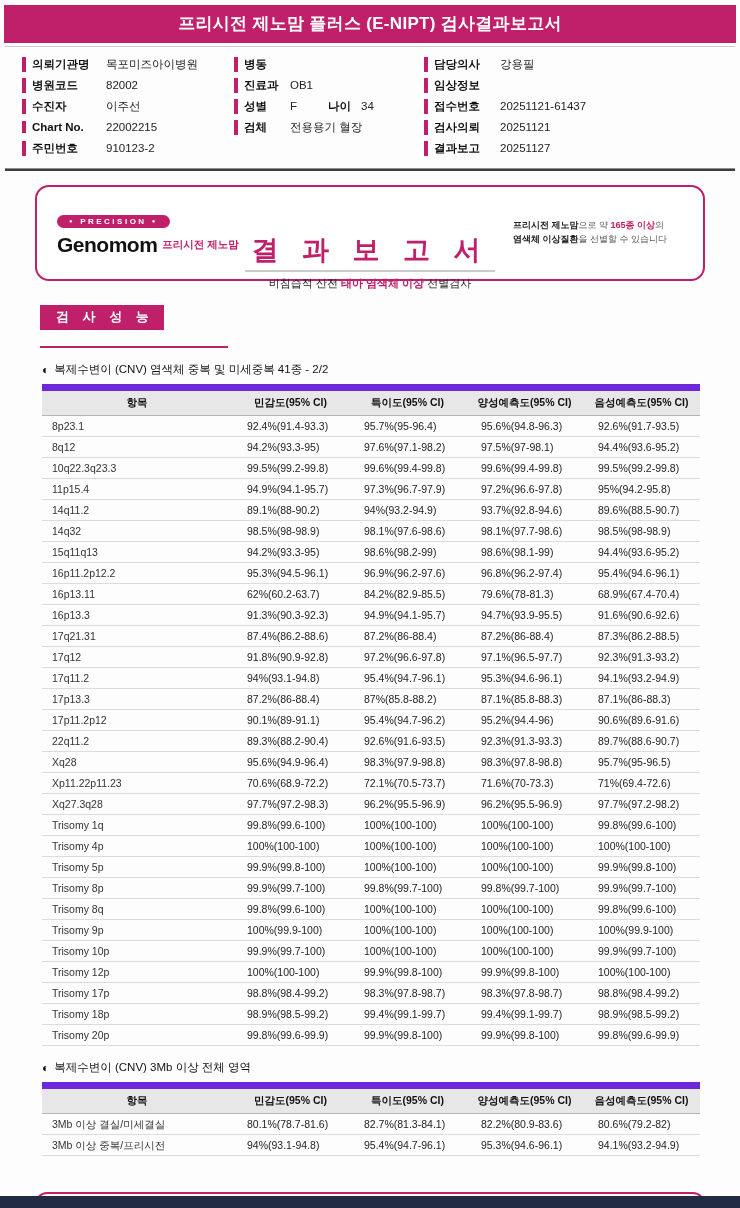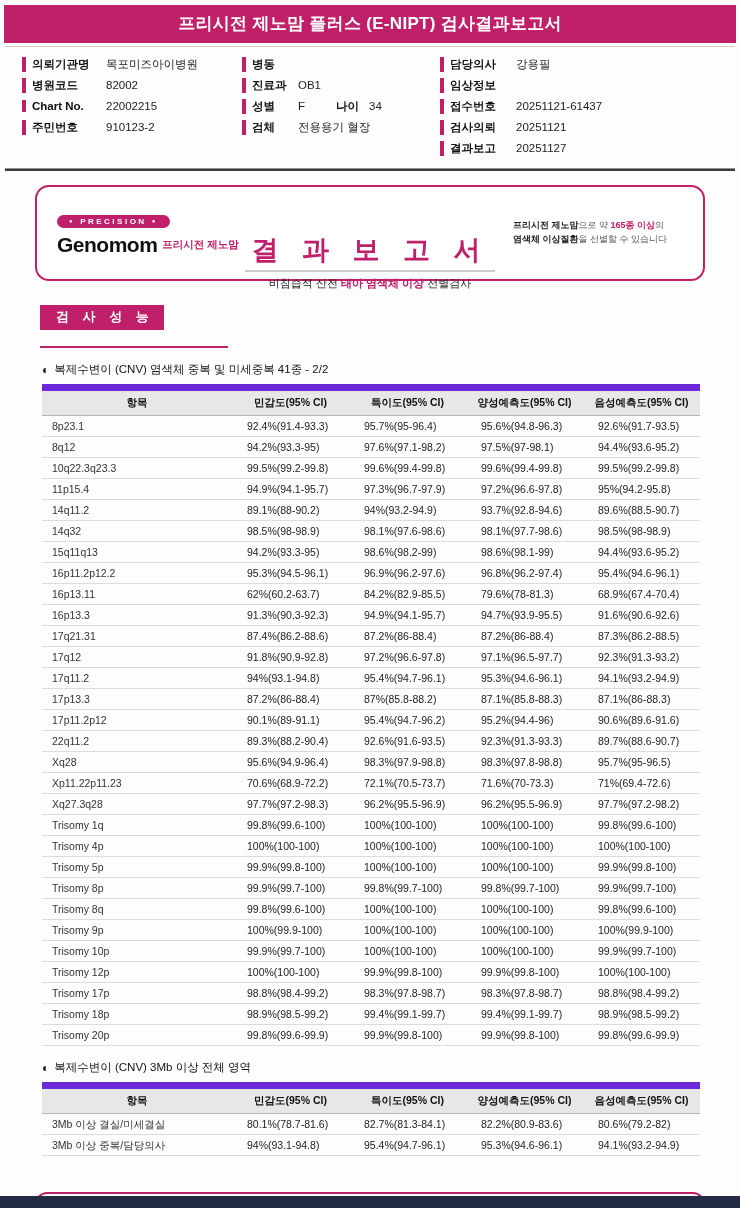--- a/index.html
+++ b/index.html
@@ -7,21 +7,21 @@
   body {
     width:740px; height:1208px; margin:0 auto; position:relative; overflow:hidden;
     background:#fdfdfd; color:#1a1a1a;
     font-family:"Liberation Sans","DejaVu Sans",sans-serif;
   }
   .title-bar {
     margin:5px 4px 0; background:var(--accent,#C0206A); color:#fff;
     font-size:17px; font-weight:bold; text-align:center; padding:7px 0 8px; letter-spacing:0.3px;
   }
   .top-rule { margin:3px 5px 0; border-top:1px solid #cccccc; }
-  .info-grid { display:grid; grid-template-columns:212px 190px 1fr; padding:7px 0 5px; margin:0 10px 0 22px;gap:8px; }
+  .info-grid { display:grid; grid-template-columns:212px 190px 1fr; padding:7px 0 5px; margin:0 10px 0 22px; }
   .info-row { display:flex; align-items:center; height:20px; margin-bottom:1px; font-size:11.5px; }
   .info-label { border-left:4px solid var(--accent,#C0206A); padding-left:6px; font-weight:bold; color:#111; }
   .c1 .info-label{ width:84px; }
   .c2 .info-label{ width:56px; }
   .c3 .info-label{ width:76px; }
   .info-value { color:#222; }
   .sex-value { width:38px; }
   .inline-label { font-weight:bold; margin-right:10px; color:#111; }
   .rule-double { margin:4px 5px 0; height:3px; border-top:1px solid #8f8f8f; border-bottom:2px solid #3c3c3c; }
 
@@ -93,20 +93,24 @@
   <div class="info-col c1">
     <div class="info-row">
       <span class="info-label">의뢰기관명</span>
       <span class="info-value">목포미즈아이병원</span>
     </div>
     <div class="info-row">
       <span class="info-label">병원코드</span>
       <span class="info-value">82002</span>
     </div>
     <div class="info-row">
+      <span class="info-label">수진자</span>
+      <span class="info-value">이주선</span>
+    </div>
+    <div class="info-row">
       <span class="info-label">Chart No.</span>
       <span class="info-value">22002215</span>
     </div>
     <div class="info-row">
       <span class="info-label">주민번호</span>
       <span class="info-value">910123-2</span>
     </div>
   </div>
   <div class="info-col c2">
     <div class="info-row">
@@ -426,21 +430,21 @@
     </thead>
   <tbody>
       <tr>
         <td>3Mb 이상 결실/미세결실</td>
         <td>80.1%(78.7-81.6)</td>
         <td>82.7%(81.3-84.1)</td>
         <td>82.2%(80.9-83.6)</td>
         <td>80.6%(79.2-82)</td>
       </tr>
       <tr>
-        <td>3Mb 이상 중복/담당의사</td>
+        <td>3Mb 이상 중복/프리시전</td>
         <td>94%(93.1-94.8)</td>
         <td>95.4%(94.7-96.1)</td>
         <td>95.3%(94.6-96.1)</td>
         <td>94.1%(93.2-94.9)</td>
       </tr>
     </tbody>
 </table>
 
 <div class="footer-box">
   <div class="gc-logo">

